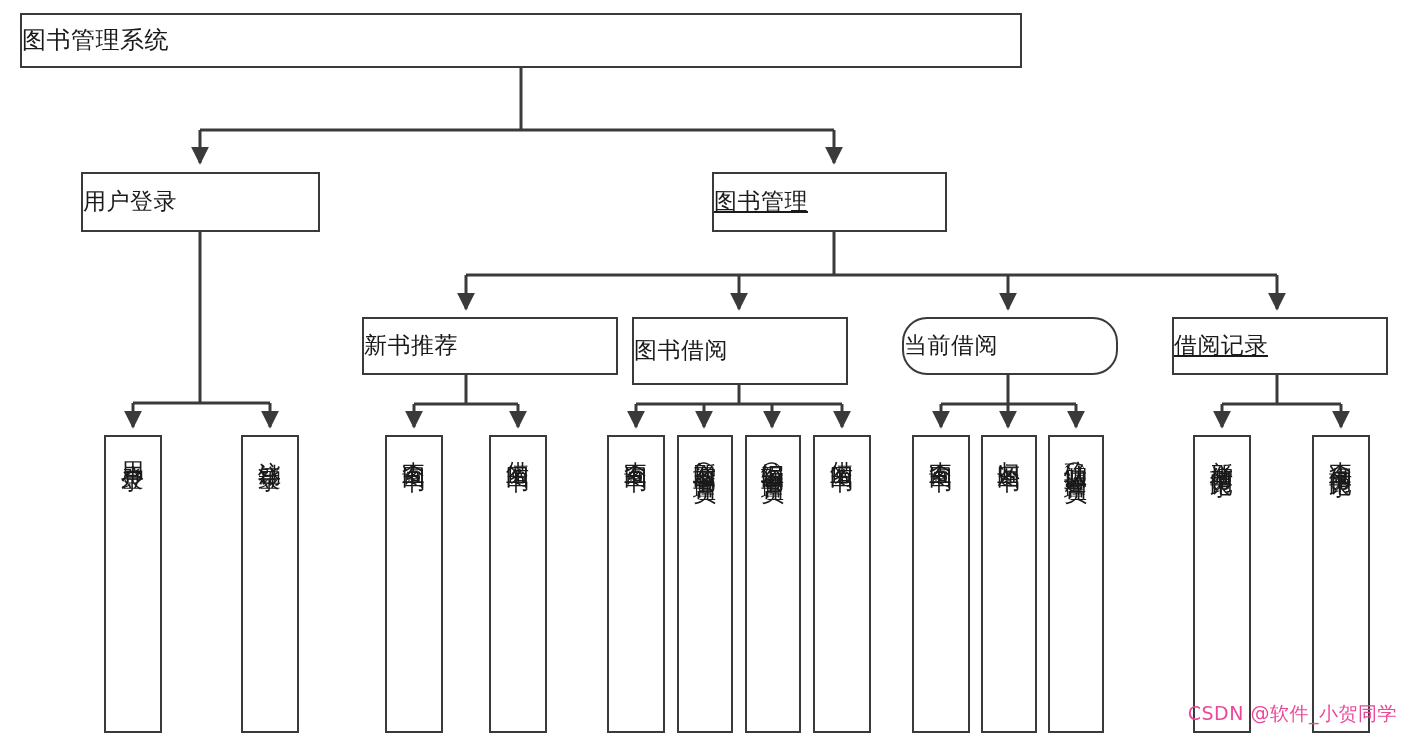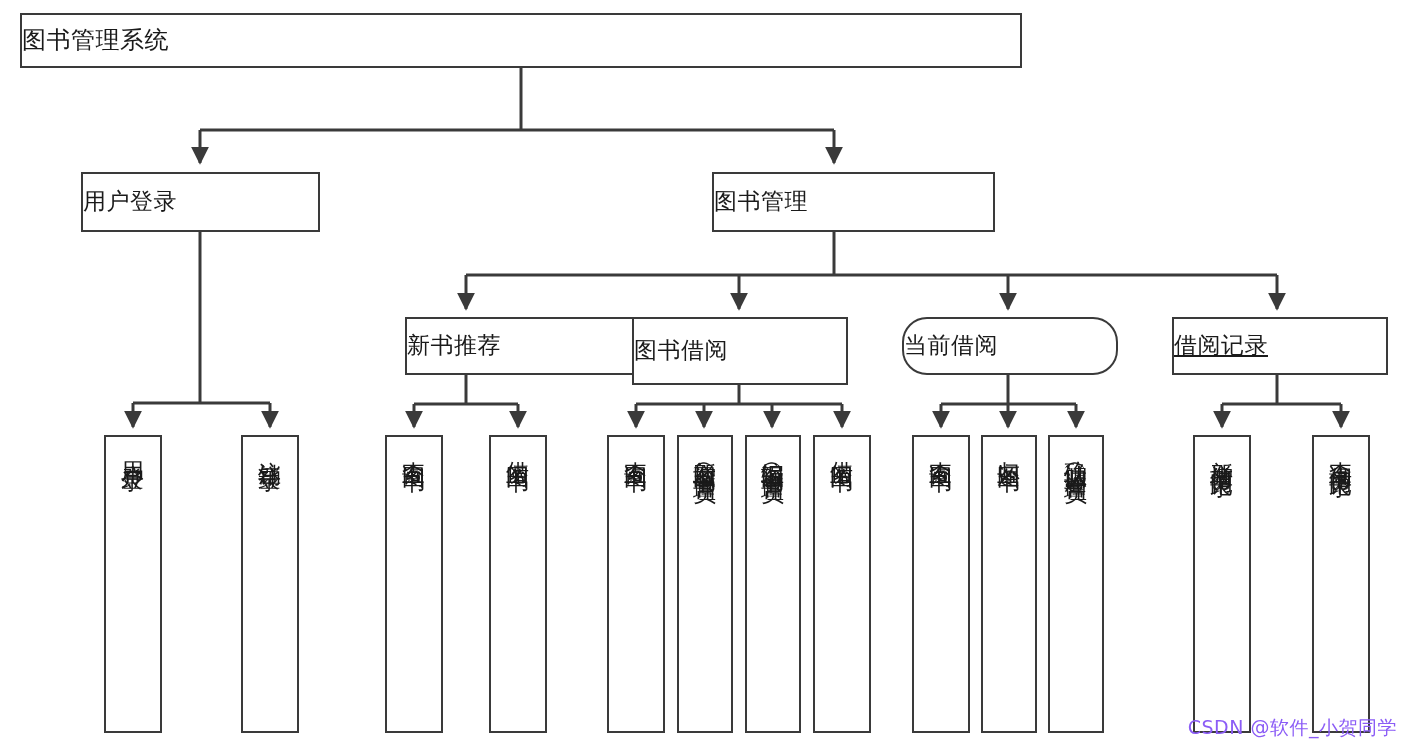--- a/index.html
+++ b/index.html
@@ -44,23 +44,23 @@
     text-orientation:upright;
     font-size:23px;
     line-height:1.22;
     letter-spacing:3px;
     -webkit-writing-mode:vertical-rl;
   }
 
   .watermark{
     position:absolute;
     right:8px;
-    bottom:6px;
+    bottom:20px;
     font-size:19px;
-    color:#8b5cf6;
+    color:#ec4899;
     white-space:nowrap;
     letter-spacing:0.5px;
     font-family:"DejaVu Sans","Liberation Sans",sans-serif;
   }
 </style>
 </head>
 <body>
 
 <div id="canvas">
 
@@ -116,25 +116,25 @@
     </g>
   </svg>
 
   <div class="node h-node root" style="left:20px;top:13px;width:1002px;height:55px;">
     <span class="label">图书管理系统</span>
   </div>
 
   <div class="node h-node" style="left:81px;top:172px;width:239px;height:60px;">
     <span class="label">用户登录</span>
   </div>
-  <div class="node h-node" style="left:712px;top:172px;width:283px;height:60px;">
+  <div class="node h-node" style="left:712px;top:172px;width:235px;height:60px;text-decoration:underline;">
     <span class="label">图书管理</span>
   </div>
 
-  <div class="node h-node" style="left:362px;top:317px;width:256px;height:58px;margin-left:43px;">
+  <div class="node h-node" style="left:362px;top:317px;width:256px;height:58px;">
     <span class="label">新书推荐</span>
   </div>
   <div class="node h-node" style="left:632px;top:317px;width:216px;height:68px;">
     <span class="label">图书借阅</span>
   </div>
   <div class="node h-node" style="left:902px;top:317px;width:216px;height:58px;border-radius:25px;">
     <span class="label">当前借阅</span>
   </div>
   <div class="node h-node" style="left:1172px;top:317px;width:216px;height:58px;text-decoration:underline;">
     <span class="label">借阅记录</span>

